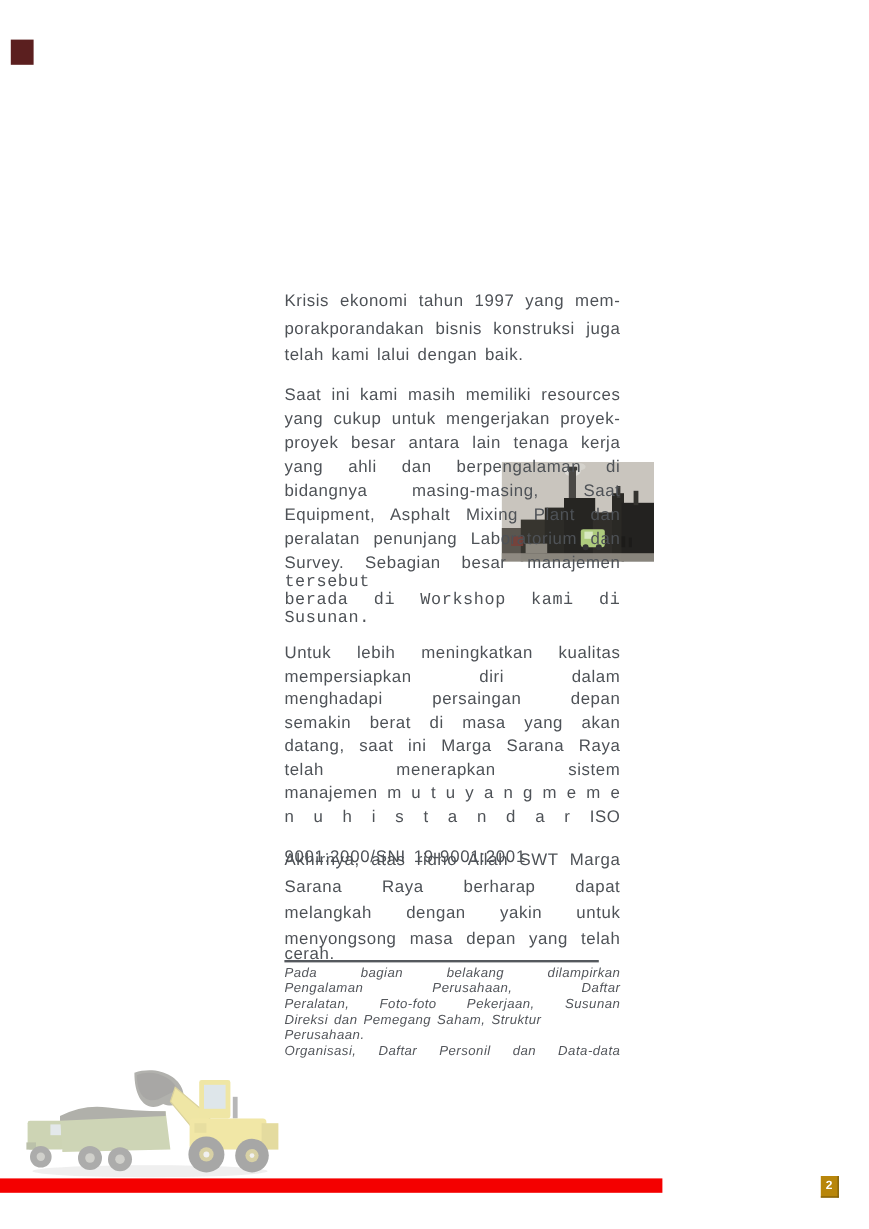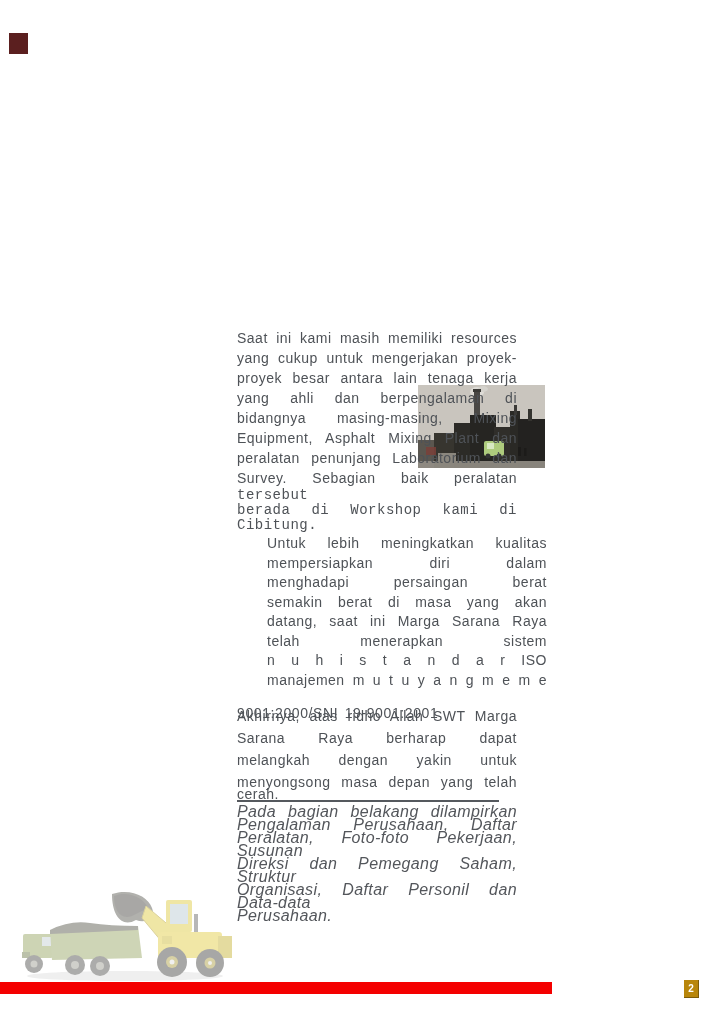--- a/index.html
+++ b/index.html
@@ -15,24 +15,24 @@
   .corner-square{
     position:absolute;left:9px;top:33px;width:19px;height:21px;
     background:var(--corner-maroon,#5b1f1f);
   }
   .para{
     position:absolute;left:237px;width:280px;
     font-size:14px;letter-spacing:0.5px;word-spacing:2px;
     z-index:3;
   }
   #p1{top:239px;line-height:22.5px;}
-  #p2{top:328px;line-height:20px;}
-  #p3{top:534px;line-height:19.5px;margin-left:30px;}
+  #p2{top:318px;line-height:20px;}
+  #p3{top:534px;line-height:19.5px;}
   #p4{top:705px;line-height:22px;}
-  #note{top:805px;line-height:13px;font-size:16px;font-style:italic;letter-spacing:0.4px;word-spacing:1.5px;color:#53565b;}
+  #note{top:805px;line-height:13px;font-size:11px;font-style:italic;letter-spacing:0.4px;word-spacing:1.5px;color:#53565b;}
   .line{text-align:justify;text-align-last:left;position:relative;}
   .line.stretch{text-align-last:justify;}
   .line.tight{line-height:15px;font-family:Liberation Mono, monospace;}
   .line.pull{margin-top:-10px;}
   .overlay{
     position:absolute;left:0;top:-3px;white-space:nowrap;
     letter-spacing:0.6px;
   }
   .rule{
     position:absolute;left:237px;top:800px;width:262px;height:2px;
@@ -59,57 +59,62 @@
     font-family:"Liberation Sans", sans-serif;
   }
 </style>
 </head>
 <body>
 
 <div class="page">
 
   <div class="corner-square"></div>
 
+  <div class="para" id="p1">
+      <div class="line stretch">Krisis ekonomi tahun 1997 yang mem-</div>
+      <div class="line stretch">porakporandakan bisnis konstruksi juga</div>
+      <div class="line">telah kami lalui dengan baik.</div>
+    </div>
   <div class="para" id="p2">
       <div class="line stretch">Saat ini kami masih memiliki resources</div>
       <div class="line stretch">yang cukup untuk mengerjakan proyek-</div>
       <div class="line stretch">proyek besar antara lain tenaga kerja</div>
       <div class="line stretch">yang ahli dan berpengalaman di</div>
-      <div class="line stretch">bidangnya masing-masing, Mixing</div>
+      <div class="line stretch">bidangnya masing-masing, Saat</div>
       <div class="line stretch">Equipment, Asphalt Mixing Plant dan</div>
       <div class="line stretch">peralatan penunjang Laboratorium dan</div>
-      <div class="line stretch">Survey. Sebagian baik peralatan</div>
+      <div class="line stretch">Survey. Sebagian besar manajemen</div>
       <div class="line tight">tersebut</div>
-      <div class="line tight">berada di Workshop kami di Cibitung.</div>
+      <div class="line tight">berada di Workshop kami di Susunan.</div>
     </div>
   <div class="para" id="p3">
       <div class="line stretch">Untuk lebih meningkatkan kualitas</div>
       <div class="line stretch">mempersiapkan diri dalam</div>
-      <div class="line stretch">menghadapi persaingan berat</div>
+      <div class="line stretch">menghadapi persaingan depan</div>
       <div class="line stretch">semakin berat di masa yang akan</div>
       <div class="line stretch">datang, saat ini Marga Sarana Raya</div>
       <div class="line stretch">telah menerapkan sistem</div>
+      <div class="line stretch">manajemen m u t u y a n g m e m e</div>
       <div class="line stretch">n u h i s t a n d a r ISO</div>
-      <div class="line stretch">manajemen m u t u y a n g m e m e</div>
     </div>
   <div class="para" id="p4">
       <div class="line stretch">Akhirnya, atas ridho Allah SWT Marga<span class="overlay">9001:2000/SNI 19-9001:2001</span></div>
       <div class="line stretch">Sarana Raya berharap dapat</div>
       <div class="line stretch">melangkah dengan yakin untuk</div>
       <div class="line stretch">menyongsong masa depan yang telah</div>
       <div class="line pull">cerah.</div>
     </div>
   <div class="rule"></div>
   <div class="para" id="note">
       <div class="line stretch">Pada bagian belakang dilampirkan</div>
       <div class="line stretch">Pengalaman Perusahaan, Daftar</div>
       <div class="line stretch">Peralatan, Foto-foto Pekerjaan, Susunan</div>
       <div class="line">Direksi dan Pemegang Saham, Struktur</div>
+      <div class="line">Perusahaan.</div>
       <div class="line stretch">Organisasi, Daftar Personil dan Data-data</div>
-      <div class="line">Perusahaan.</div>
     </div>
 
   <div class="plant-photo">
     <svg width="127" height="83" viewBox="0 0 127 83">
       <rect x="0" y="0" width="127" height="83" fill="#c9c5be"></rect>
       <ellipse cx="59" cy="7" rx="7" ry="5" fill="#dedcd7"></ellipse>
       <ellipse cx="65" cy="4" rx="5" ry="3" fill="#d5d3cd"></ellipse>
       <rect x="56" y="4" width="6" height="44" fill="#4a4845"></rect>
       <rect x="55" y="4" width="8" height="3" fill="#3b3a37"></rect>
       <rect x="0" y="55" width="18" height="28" fill="#5a564f"></rect>

